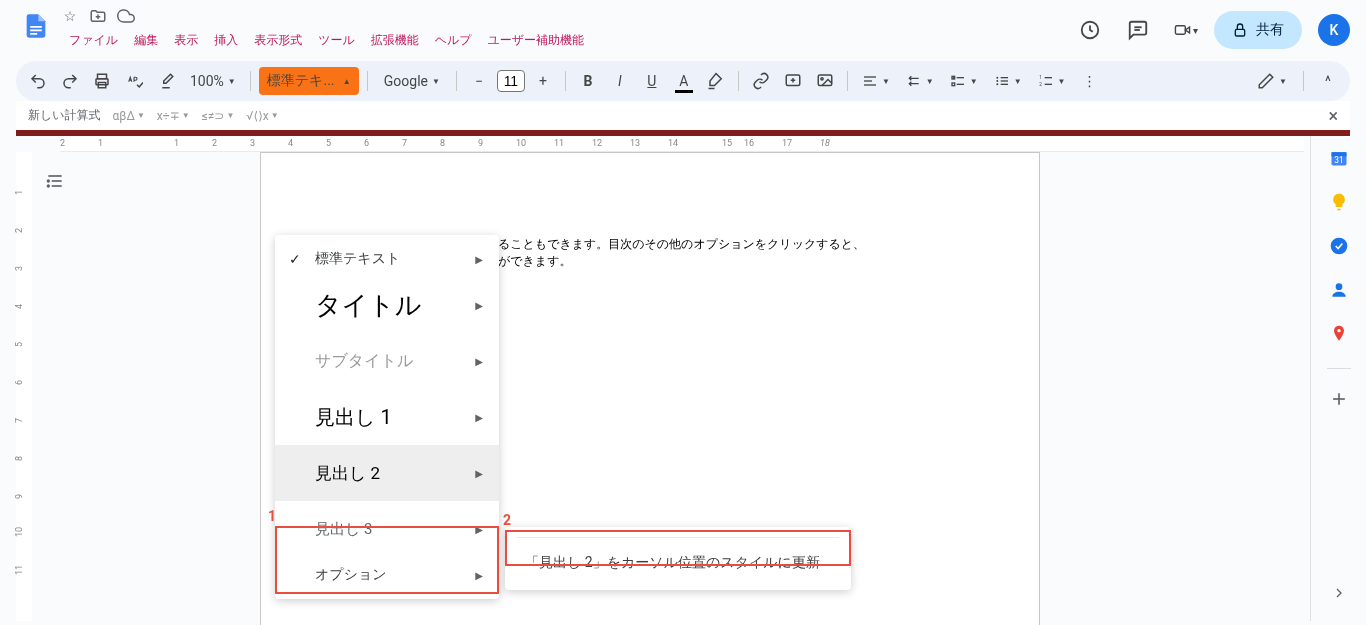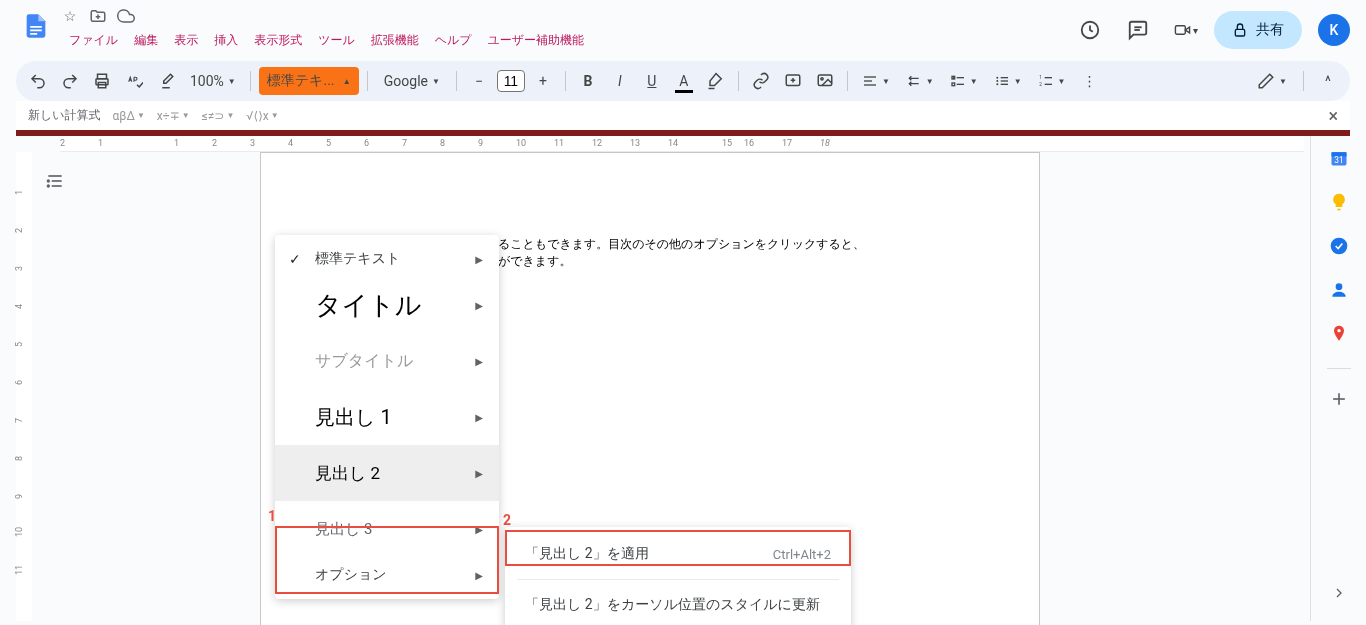--- a/index.html
+++ b/index.html
@@ -440,24 +440,20 @@
       <span class="dd-h3">見出し 3</span>
       <span class="dd-arrow">▶</span>
     </div>
     <div class="dd-item small">
       <span class="dd-normal">オプション</span>
       <span class="dd-arrow">▶</span>
     </div>
   </div>
 
   <div class="submenu">
-    <div class="sub-item">
-      <span>「見出し 2」を適用</span>
-      <span class="sub-shortcut">Ctrl+Alt+2</span>
-    </div>
     <div class="sub-sep"></div>
     <div class="sub-item">
       <span>「見出し 2」をカーソル位置のスタイルに更新</span>
     </div>
   </div>
 
   <div class="annotation" style="left:268px; top:372px;">1</div>
   <div class="anno-box1"></div>
   <div class="annotation" style="left:503px; top:376px;">2</div>
   <div class="anno-box2"></div>

